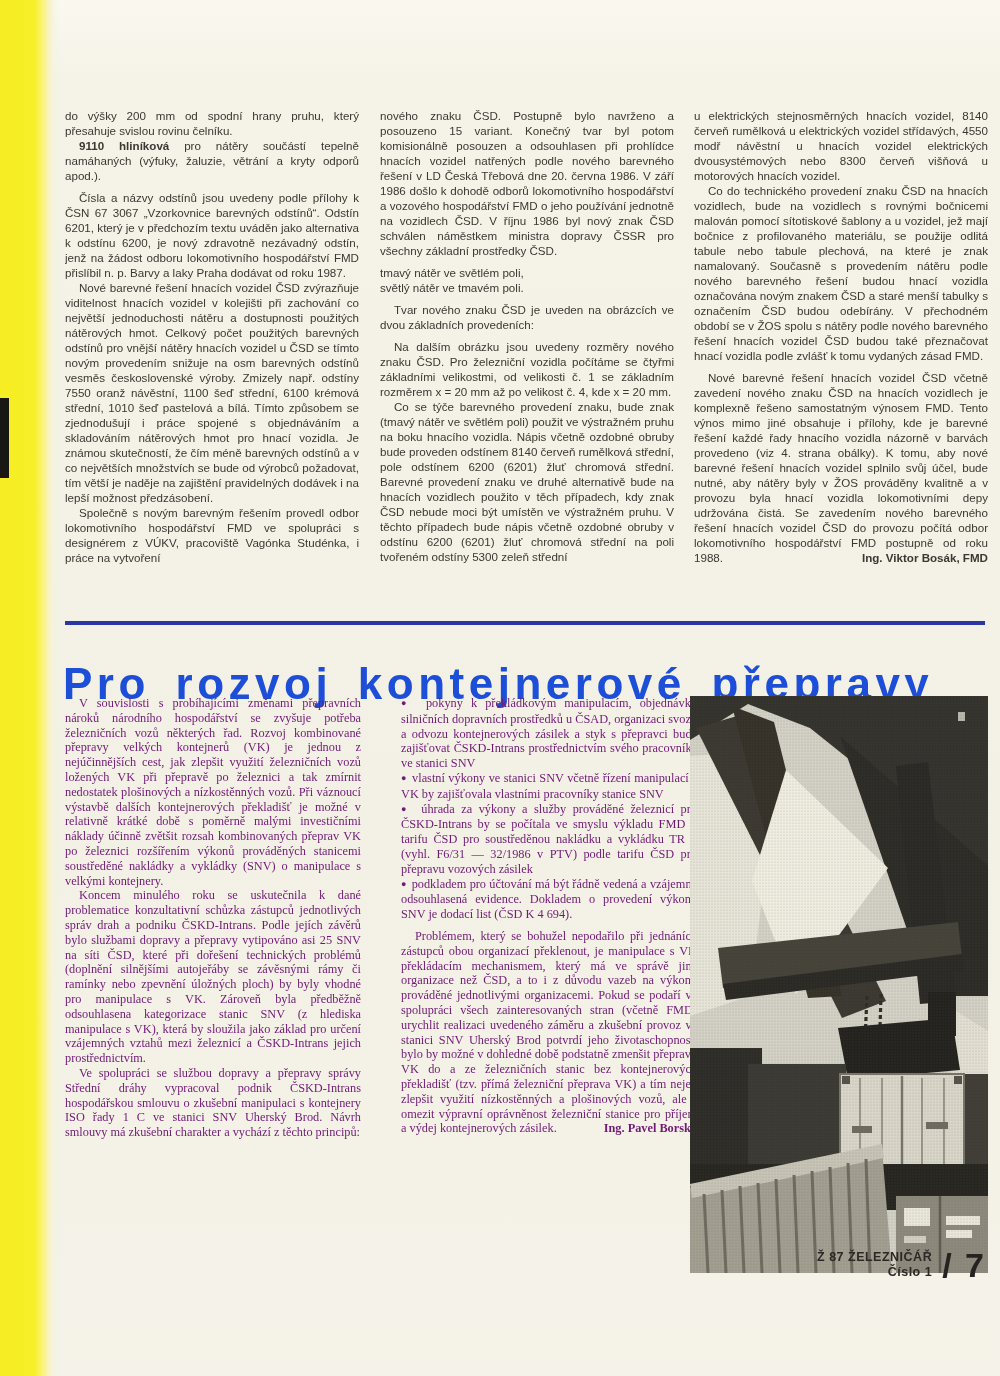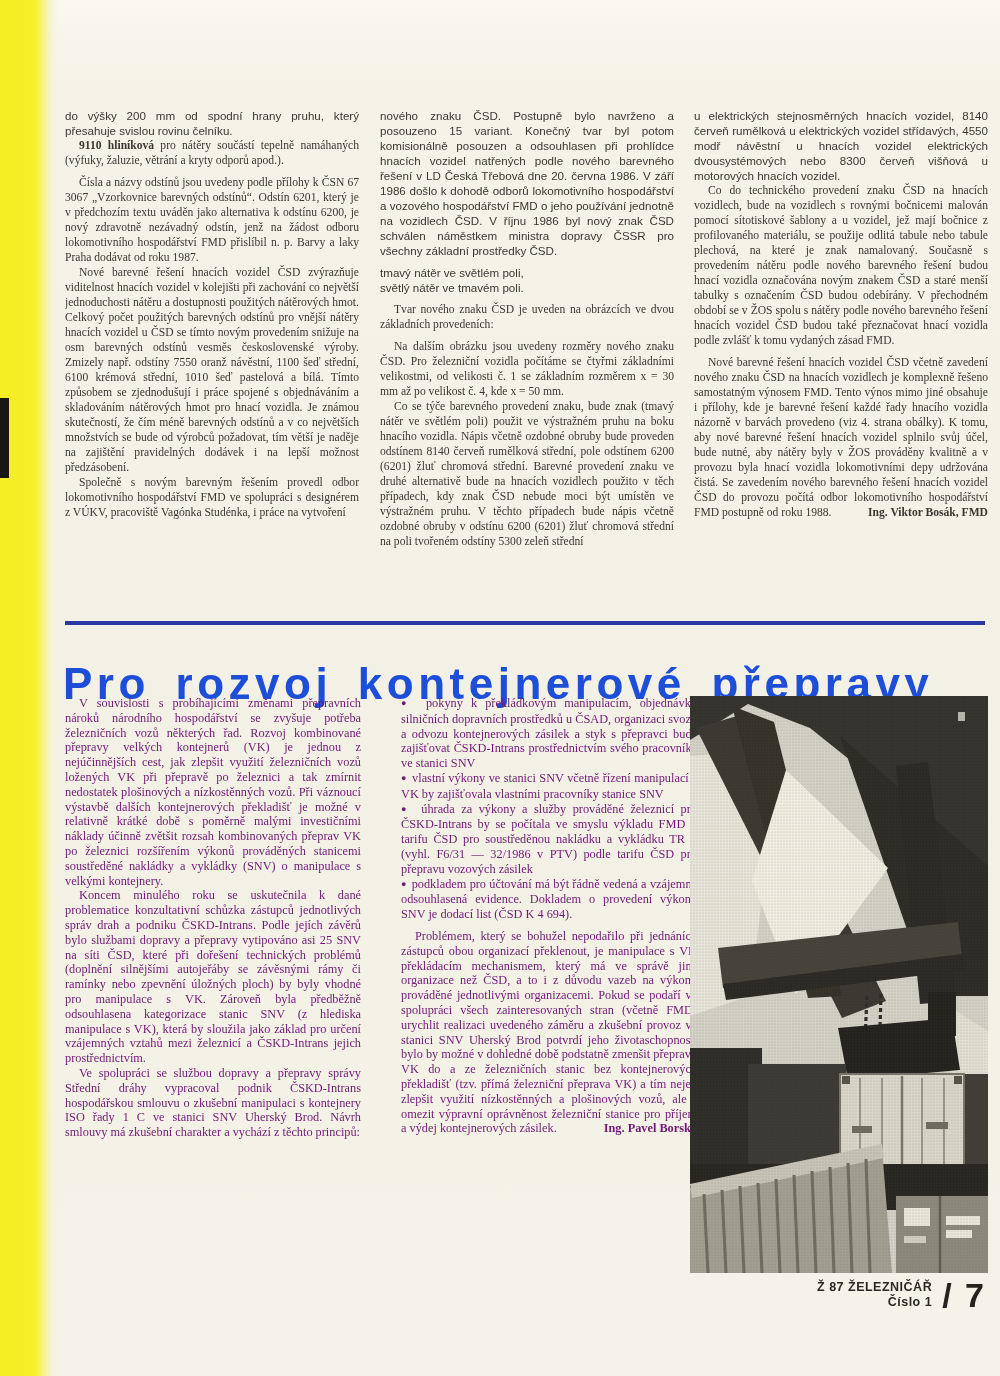--- a/index.html
+++ b/index.html
@@ -13,21 +13,21 @@
     background:linear-gradient(90deg,#f6ee22 0%,#f7ef28 60%,#faf47e 74%,#f6f3d8 88%,rgba(245,242,232,0) 100%);
   }
   .black-tab{position:absolute;left:0;top:398px;width:9px;height:80px;background:#181714;}
 
   
   .col{position:absolute;overflow:hidden;text-align:justify;}
   .top-col{top:108px;height:518px;width:294px;font-size:11.6px;line-height:15px;color:#3a3833;}
   #tcol1{left:65px;} #tcol2{left:380px;} #tcol3{left:694px;}
 
   .para{margin:0;text-align:justify;text-justify:inter-word;}
-  .para.ind{text-indent:14px;font-family:Liberation Serif, serif;}
+  .para.ind{text-indent:14px;}
   .para.cont{text-indent:0;}
   .para.plain{text-indent:0;white-space:pre-line;text-align:left;}
   .para.gap{margin-top:7px;}
   .para.bullet{text-indent:0;}
   .para.bullet::before{content:"\25CF\00a0\00a0";font-size:9px;position:relative;top:-1px;}
   .para b{font-weight:bold;}
   .sig{float:right;font-weight:bold;white-space:nowrap;}
 
   
   .headline-rule{position:absolute;left:65px;top:621px;width:920px;height:4px;background:#2a38a3;}
@@ -40,21 +40,21 @@
   
   .bot-col{top:696px;height:594px;width:296px;font-family:"Liberation Serif",serif;
     font-size:12.3px;line-height:14.8px;color:#701a75;}
   #bcol1{left:65px;} #bcol2{left:401px;}
 
   
   .photo{position:absolute;left:690px;top:696px;width:298px;height:577px;background:#d3d0c5;}
   .photo svg{display:block;width:100%;height:100%;}
 
   
-  .footer{position:absolute;top:1280px;right:14px;display:flex;align-items:flex-start;}
+  .footer{position:absolute;top:1250px;right:14px;display:flex;align-items:flex-start;}
   .footer-labels{text-align:right;font-weight:bold;font-size:12.5px;line-height:15px;color:#2a2925;letter-spacing:.5px;}
   .footer-page{font-size:34px;font-weight:bold;color:#24231f;margin-left:10px;line-height:34px;margin-top:-2px;letter-spacing:2px;}
 </style>
 </head>
 <body>
 
 <div class="yellow-strip"></div>
 <div class="black-tab"></div>
 
 <section>
@@ -63,21 +63,21 @@
       <p class="para ind"><b>9110 hliníková </b>pro nátěry součástí tepelně namáhaných (výfuky, žaluzie, větrání a kryty odporů apod.).</p>
       <p class="para ind gap">Čísla a názvy odstínů jsou uvedeny podle přílohy k ČSN 67 3067 „Vzorkovnice barevných odstínů“. Odstín 6201, který je v předchozím textu uváděn jako alternativa k odstínu 6200, je nový zdravotně nezávadný odstín, jenž na žádost odboru lokomotivního hospodářství FMD přislíbil n. p. Barvy a laky Praha dodávat od roku 1987.</p>
       <p class="para ind">Nové barevné řešení hnacích vozidel ČSD zvýrazňuje viditelnost hnacích vozidel v kolejišti při zachování co největší jednoduchosti nátěru a dostupnosti použitých nátěrových hmot. Celkový počet použitých barevných odstínů pro vnější nátěry hnacích vozidel u ČSD se tímto novým provedením snižuje na osm barevných odstínů vesměs československé výroby. Zmizely např. odstíny 7550 oranž návěstní, 1100 šeď střední, 6100 krémová střední, 1010 šeď pastelová a bílá. Tímto způsobem se zjednodušují i práce spojené s objednáváním a skladováním nátěrových hmot pro hnací vozidla. Je známou skutečností, že čím méně barevných odstínů a v co největších množstvích se bude od výrobců požadovat, tím větší je naděje na zajištění pravidelných dodávek i na lepší možnost předzásobení.</p>
       <p class="para ind">Společně s novým barevným řešením provedl odbor lokomotivního hospodářství FMD ve spolupráci s designérem z VÚKV, pracoviště Vagónka Studénka, i práce na vytvoření</p>
     </div>
   <div id="tcol2" class="col top-col">
       <p class="para cont">nového znaku ČSD. Postupně bylo navrženo a posouzeno 15 variant. Konečný tvar byl potom komisionálně posouzen a odsouhlasen při prohlídce hnacích vozidel natřených podle nového barevného řešení v LD Česká Třebová dne 20. června 1986. V září 1986 došlo k dohodě odborů lokomotivního hospodářství a vozového hospodářství FMD o jeho používání jednotně na vozidlech ČSD. V říjnu 1986 byl nový znak ČSD schválen náměstkem ministra dopravy ČSSR pro všechny základní prostředky ČSD.</p>
       <p class="para plain gap">tmavý nátěr ve světlém poli,
 světlý nátěr ve tmavém poli.</p>
       <p class="para ind gap">Tvar nového znaku ČSD je uveden na obrázcích ve dvou základních provedeních:</p>
-      <p class="para ind gap">Na dalším obrázku jsou uvedeny rozměry nového znaku ČSD. Pro železniční vozidla počítáme se čtyřmi základními velikostmi, od velikosti č. 1 se základním rozměrem x = 30 mm až po velikost č. 4, kde x = 50 mm.</p>
+      <p class="para ind gap">Na dalším obrázku jsou uvedeny rozměry nového znaku ČSD. Pro železniční vozidla počítáme se čtyřmi základními velikostmi, od velikosti č. 1 se základním rozměrem x = 20 mm až po velikost č. 4, kde x = 20 mm.</p>
       <p class="para ind">Co se týče barevného provedení znaku, bude znak (tmavý nátěr ve světlém poli) použit ve výstražném pruhu na boku hnacího vozidla. Nápis včetně ozdobné obruby bude proveden odstínem 8140 červeň rumělková střední, pole odstínem 6200 (6201) žluť chromová střední. Barevné provedení znaku ve druhé alternativě bude na hnacích vozidlech použito v těch případech, kdy znak ČSD nebude moci být umístěn ve výstražném pruhu. V těchto případech bude nápis včetně ozdobné obruby v odstínu 6200 (6201) žluť chromová střední na poli tvořeném odstíny 5300 zeleň střední</p>
     </div>
   <div id="tcol3" class="col top-col">
       <p class="para cont">u elektrických stejnosměrných hnacích vozidel, 8140 červeň rumělková u elektrických vozidel střídavých, 4550 modř návěstní u hnacích vozidel elektrických dvousystémových nebo 8300 červeň višňová u motorových hnacích vozidel.</p>
       <p class="para ind">Co do technického provedení znaku ČSD na hnacích vozidlech, bude na vozidlech s rovnými bočnicemi malován pomocí sítotiskové šablony a u vozidel, jež mají bočnice z profilovaného materiálu, se použije odlitá tabule nebo tabule plechová, na které je znak namalovaný. Současně s provedením nátěru podle nového barevného řešení budou hnací vozidla označována novým znakem ČSD a staré menší tabulky s označením ČSD budou odebírány. V přechodném období se v ŽOS spolu s nátěry podle nového barevného řešení hnacích vozidel ČSD budou také přeznačovat hnací vozidla podle zvlášť k tomu vydaných zásad FMD.</p>
       <p class="para ind gap">Nové barevné řešení hnacích vozidel ČSD včetně zavedení nového znaku ČSD na hnacích vozidlech je komplexně řešeno samostatným výnosem FMD. Tento výnos mimo jiné obsahuje i přílohy, kde je barevné řešení každé řady hnacího vozidla názorně v barvách provedeno (viz 4. strana obálky). K tomu, aby nové barevné řešení hnacích vozidel splnilo svůj účel, bude nutné, aby nátěry byly v ŽOS prováděny kvalitně a v provozu byla hnací vozidla lokomotivními depy udržována čistá. Se zavedením nového barevného řešení hnacích vozidel ČSD do provozu počítá odbor lokomotivního hospodářství FMD postupně od roku 1988.<b class="sig">Ing. Viktor Bosák, FMD</b></p>
     </div>
 </section>
 
 <div class="headline-rule"></div>

